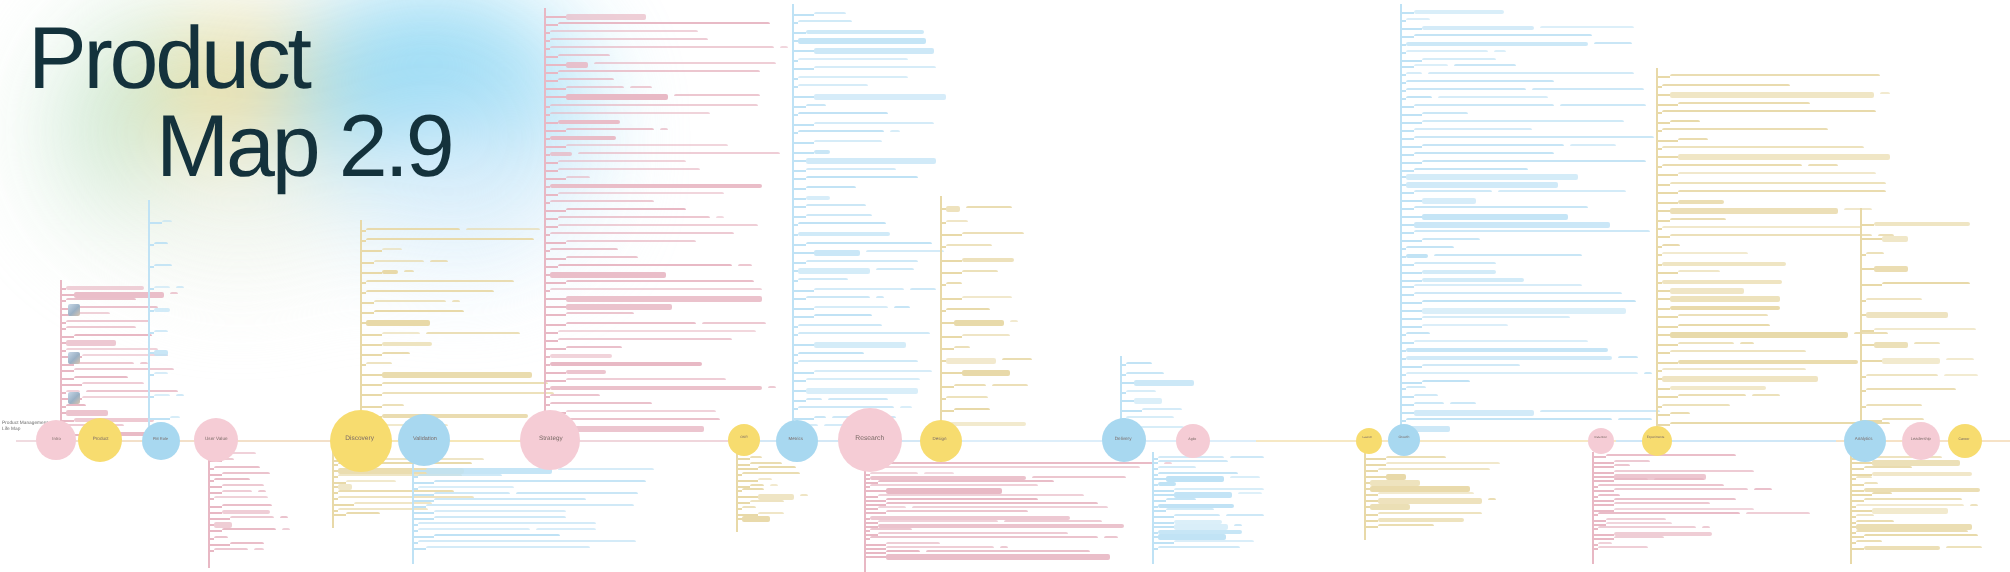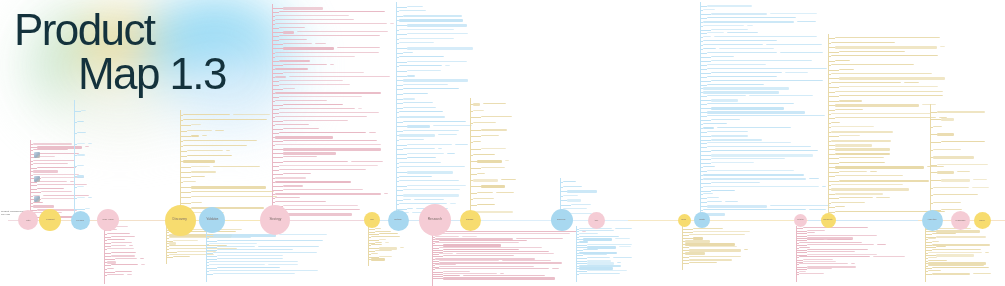--- a/index.html
+++ b/index.html
@@ -44,21 +44,21 @@
   <div id="glow">
     <div class="blob b3"></div>
       <div class="blob b1"></div>
     <div class="blob b2"></div>
       <div class="blob b4"></div>
       <div class="blob b5"></div>
   </div>
 
   <div id="title">
     <span>Product</span>
-    <span class="l2">Map 1.3</span>
+    <span class="l2">Map 2.9</span>
   </div>
 
   <div id="root-label">Product Management Life Map</div>
 
   <div id="spines">
       <div class="spine" style="left: 8px; width: 30px; background: rgb(240, 219, 224);"></div>
       <div class="spine" style="left: 38px; width: 130px; background: rgb(243, 224, 201);"></div>
       <div class="spine" style="left: 168px; width: 100px; background: rgb(246, 231, 184);"></div>
       <div class="spine" style="left: 268px; width: 100px; background: rgb(240, 214, 220);"></div>
       <div class="spine" style="left: 368px; width: 100px; background: rgb(212, 232, 246);"></div>

